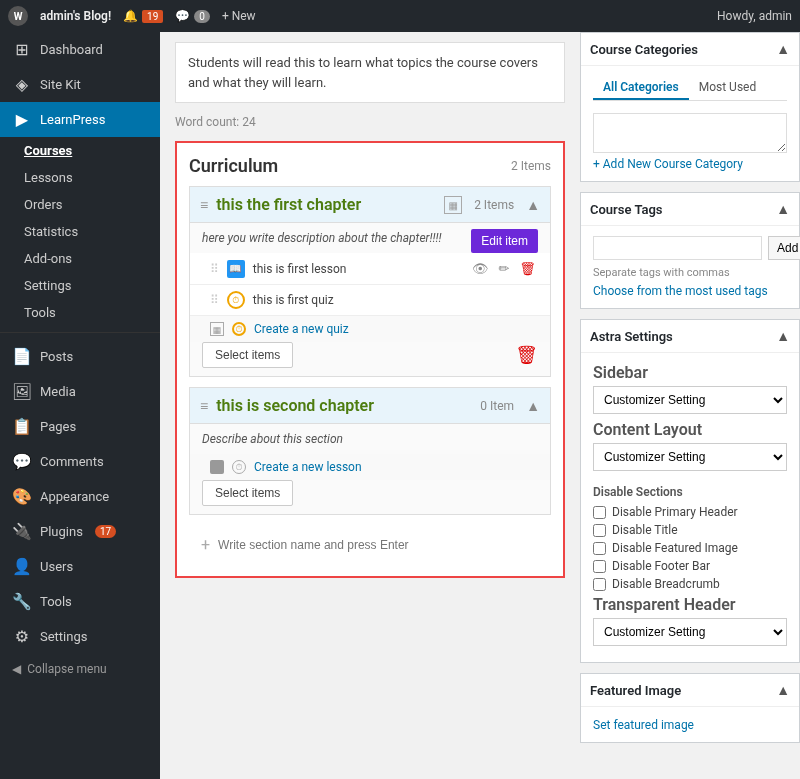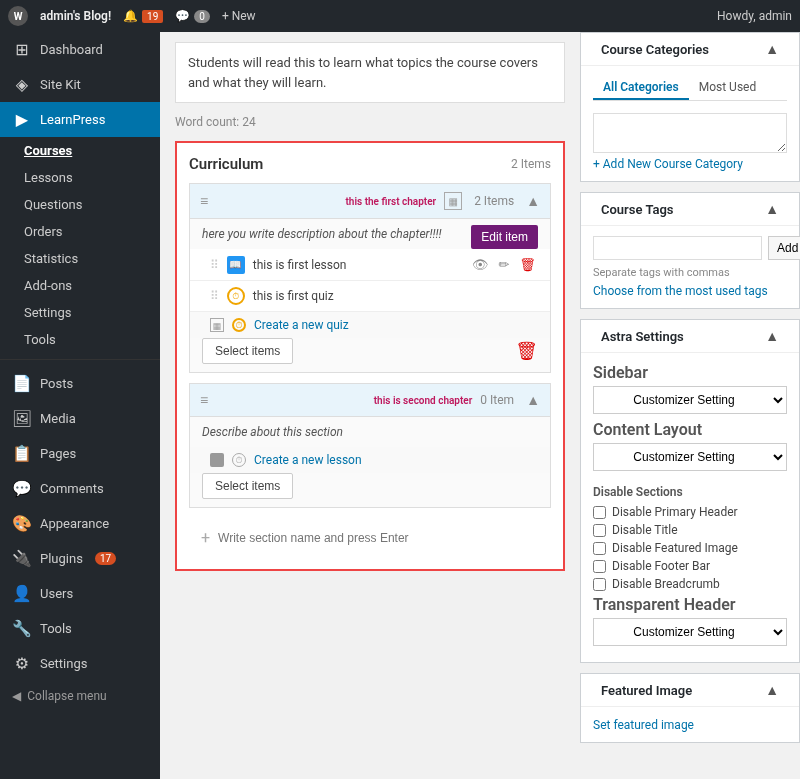--- a/index.html
+++ b/index.html
@@ -83,39 +83,39 @@
       background: #fff;
       padding: 12px;
       margin-bottom: 8px;
     }
     .curriculum-header {
       display: flex;
       justify-content: space-between;
       align-items: center;
       margin-bottom: 10px;
     }
-    .curriculum-title { font-size: 15px; font-weight: 600; color: #333; }
+    .curriculum-title { font-size: 18px; font-weight: 600; color: #333; }
     .curriculum-count { font-size: 12px; color: #888; }
 
     
     .chapter {
       border: 1px solid #ddd;
       margin-bottom: 10px;
       background: #fafafa;
     }
     .chapter-header {
       background: #e8f4fb;
       padding: 8px 10px;
       display: flex;
       align-items: center;
       gap: 8px;
       border-bottom: 1px solid #ddd;
     }
     .chapter-drag { color: #999; font-size: 14px; cursor: grab; }
-    .chapter-title { flex: 1; font-weight: 600; color: #be185d; font-size: 10px; text-align: right; }
+    .chapter-title { flex: 1; font-weight: 600; color: #4d7c0f; font-size: 16px; }
     .chapter-meta { font-size: 12px; color: #888; margin-right: 4px; }
     .chapter-collapse-btn { color: #888; cursor: pointer; font-size: 14px; }
 
     .chapter-desc {
       padding: 8px 12px;
       font-size: 12px;
       color: #555;
       font-style: italic;
     }
 
@@ -149,21 +149,21 @@
     .create-item {
       display: flex;
       align-items: center;
       padding: 6px 12px 6px 20px;
       gap: 8px;
       background: #f9f9f9;
     }
     .create-text { color: #888; font-size: 12px; }
 
     .edit-item-btn {
-      background: #701a75;
+      background: #6d28d9;
       color: #fff;
       border: none;
       padding: 5px 10px;
       font-size: 12px;
       cursor: pointer;
       border-radius: 2px;
     }
 
     .select-items-btn {
       background: #fff;
@@ -205,21 +205,21 @@
     }
 
     .meta-box {
       background: #fff;
       border: 1px solid #ccd0d4;
       margin-bottom: 10px;
     }
     .meta-box-header {
       background: #fff;
       border-bottom: 1px solid #eee;
-      padding: 8px 20px;
+      padding: 8px 9px;
       display: flex;
       justify-content: space-between;
       align-items: center;
       font-weight: 600;
       font-size: 13px;
       color: #23282d;
     }
     .meta-box-content { padding: 10px 12px; }
 
     .meta-tabs {
@@ -257,21 +257,20 @@
 
     .astra-label { font-size: 16px; color: #555; margin-bottom: 4px; font-weight: 600; }
     .astra-select {
       width: 100%;
       padding: 5px 6px;
       border: 1px solid #ccc;
       font-size: 12px;
       background: #fff;
       margin-bottom: 6px;
       appearance: auto;
-      text-align: center;
     }
 
     .disable-sections-label { font-size: 12px; font-weight: 600; color: #555; margin-bottom: 6px; margin-top: 8px; }
     .checkbox-row { display: flex; align-items: center; gap: 6px; margin-bottom: 4px; font-size: 12px; }
     .checkbox-row input[type="checkbox"] { cursor: pointer; }
 
     .featured-link { font-size: 12px; color: #0073aa; text-decoration: none; }
 
     .add-new-cat-link { font-size: 12px; color: #0073aa; cursor: pointer; text-decoration: none; }
 
@@ -316,21 +315,20 @@
       <span class="icon">◈</span>
       <span>Site Kit</span>
     </div>
     <div class="sidebar-item highlighted">
       <span class="icon">▶</span>
       <span>LearnPress</span>
     </div>
 
     <div class="sidebar-sub" style="font-weight:bold;color:#fff;text-decoration:underline;">Courses</div>
     <div class="sidebar-sub">Lessons</div>
-    <div class="sidebar-sub">Questions</div>
     <div class="sidebar-sub">Orders</div>
     <div class="sidebar-sub">Statistics</div>
     <div class="sidebar-sub">Add-ons</div>
     <div class="sidebar-sub">Settings</div>
     <div class="sidebar-sub">Tools</div>
 
     <div style="border-top:1px solid #333;margin:6px 0;"></div>
 
     <div class="sidebar-item">
       <span class="icon">📄</span>

